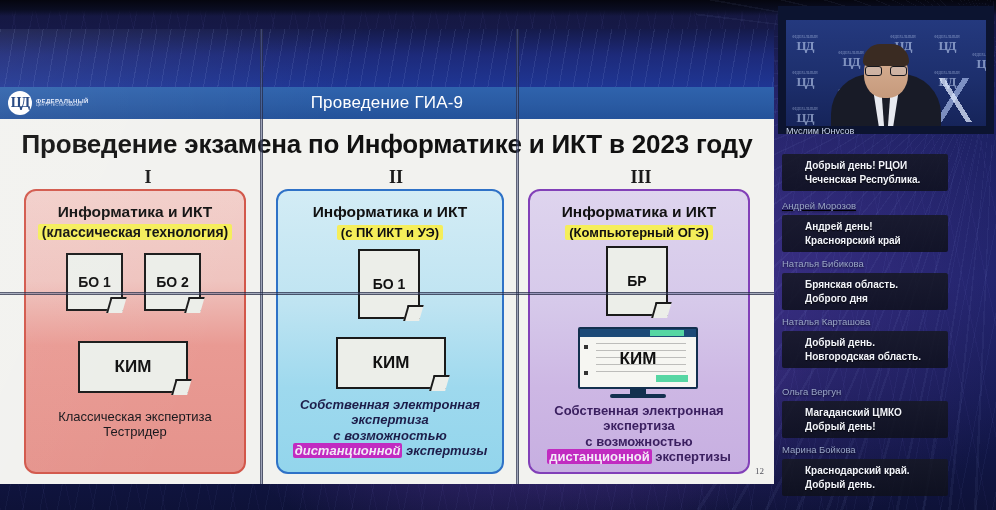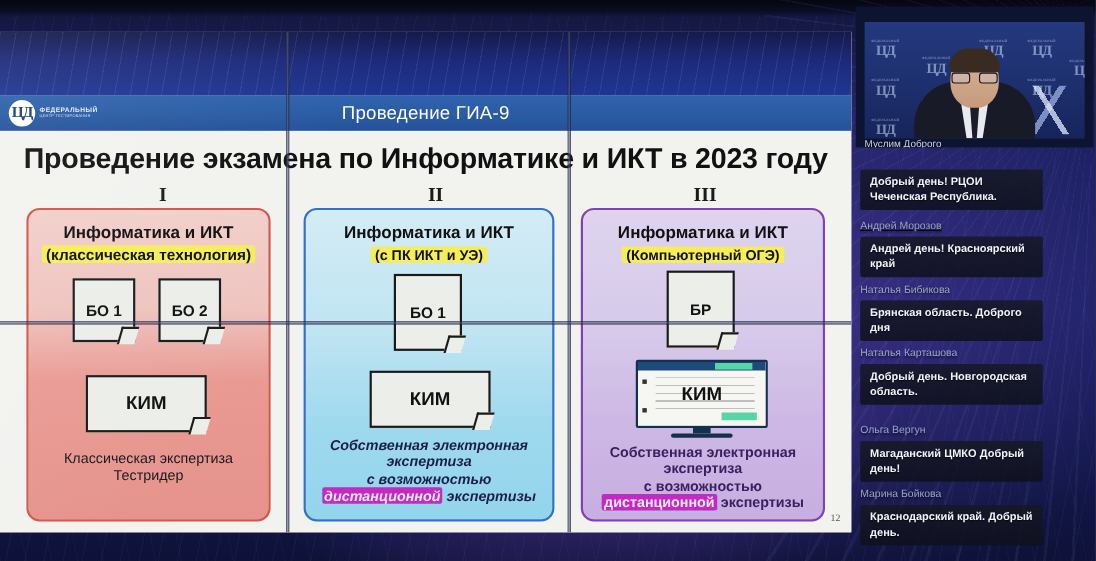--- a/index.html
+++ b/index.html
@@ -257,21 +257,21 @@
   }
   .chat-entry{ position:absolute; left:0; width:220px; }
   .chat-sender{
     font-size:9.5px; color:#9aa6c8; padding-left:6px; margin-bottom:4px;
     text-shadow:0 1px 2px rgba(0,0,0,.6);
   }
   .chat-bubble{
     display:inline-block; max-width:166px;
     background:linear-gradient(180deg, rgba(22,24,36,.86), rgba(14,16,28,.86));
     color:#f2f4fa; font-size:10px; font-weight:bold; line-height:1.35;
-    padding:5px 9px; margin-left:6px; border-radius:2px;
+    padding:5px 23px; margin-left:6px; border-radius:2px;
     text-shadow:0 1px 1px rgba(0,0,0,.7);
   }
 </style>
 </head>
 <body>
 
 <div id="root">
 
   <div class="room-bg"></div>
   <div class="fan-lines"></div>
@@ -426,21 +426,21 @@
         <div class="person-body"></div>
         <div class="shirt"></div>
         <div class="tie"></div>
         <div class="person-head"></div>
         <div class="person-hair"></div>
         <div class="glasses">
             <span class="l"></span>
             <span class="r"></span>
           </div>
       </div>
-      <div class="speaker-name">Муслим Доброго</div>
+      <div class="speaker-name">Муслим Юнусов</div>
     </div>
 
     <div class="chat">
 
       <div class="chat-entry" style="top:14px;">
         <div class="chat-bubble">Добрый день! РЦОИ Чеченская Республика.</div>
       </div>
 
       <div class="chat-entry" style="top:60px;text-decoration:underline;">
         <div class="chat-sender">Андрей Морозов</div>

